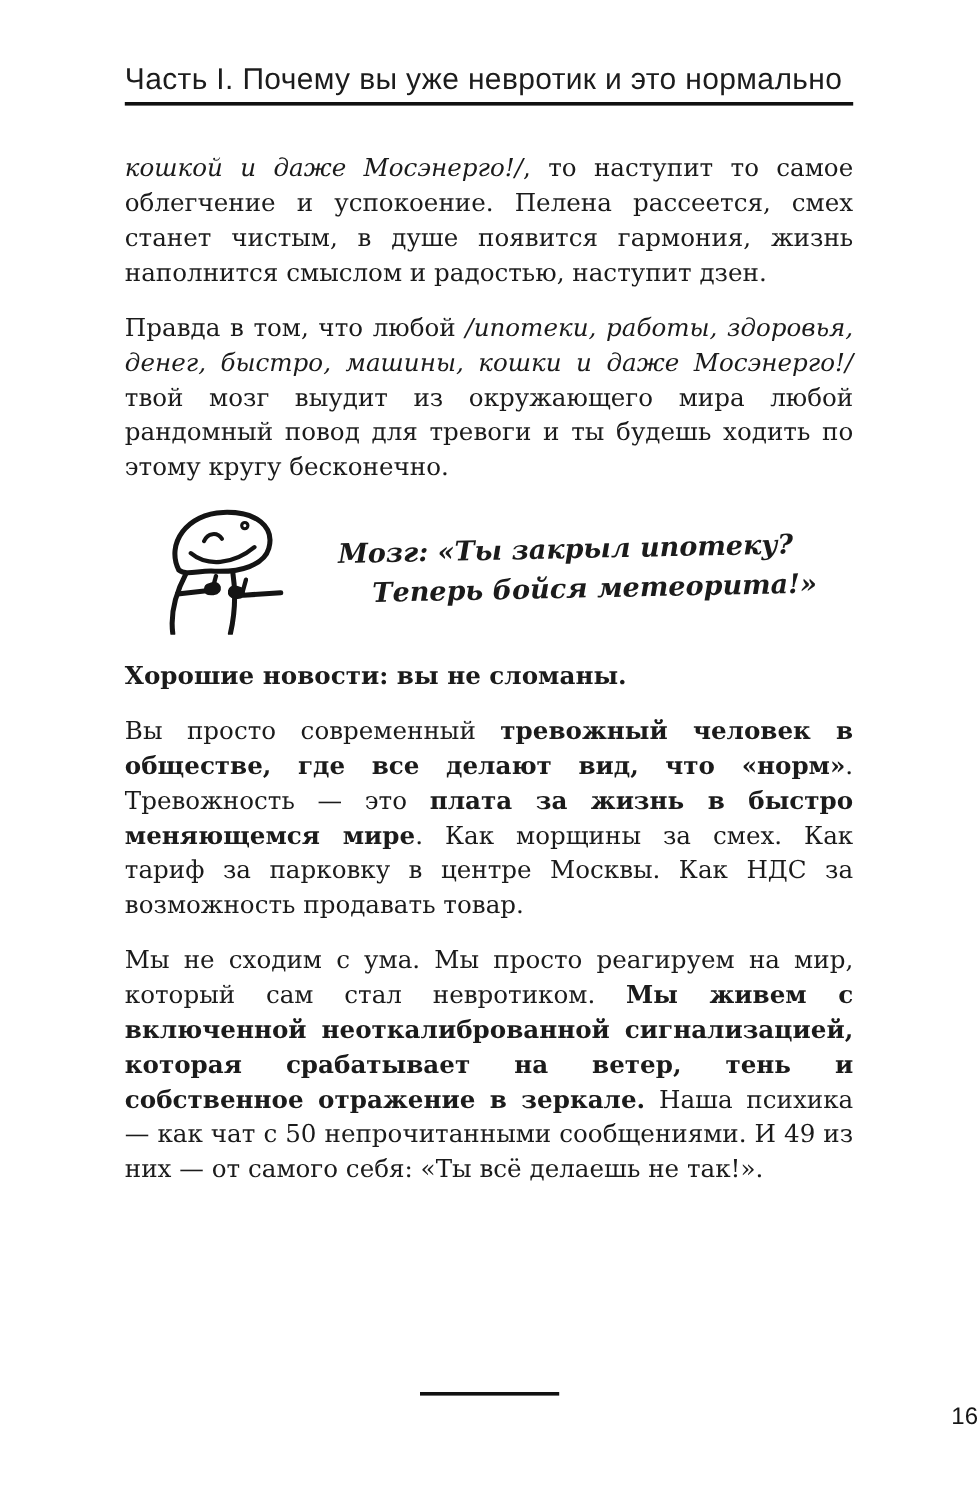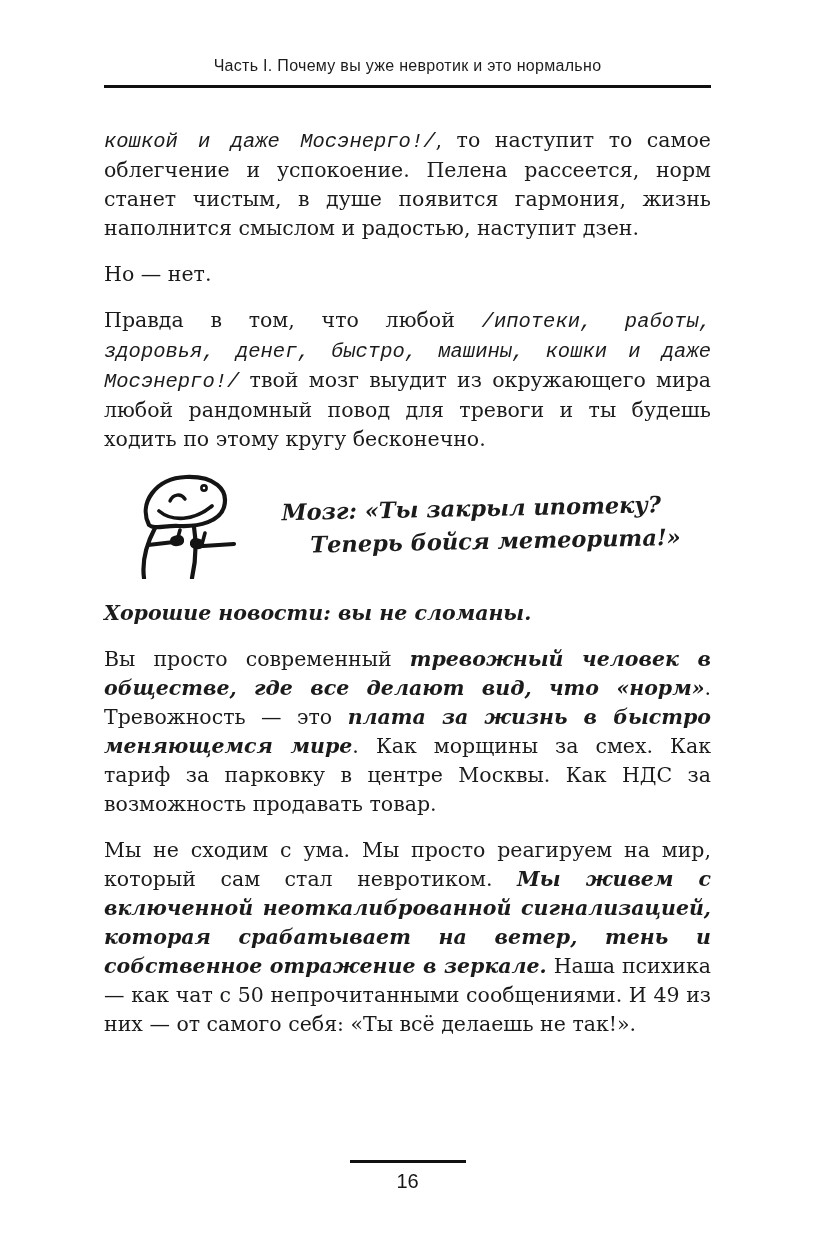--- a/index.html
+++ b/index.html
@@ -8,44 +8,43 @@
     width:815px;height:1252px;
     margin:0 auto;
     background:#ffffff;
     color:#1a1a1a;
     font-family:"DejaVu Serif",serif;
     overflow:hidden;
   }
   
   .running-head{
     margin:54px 104px 0;
-    text-align:center;
     font-family:"Liberation Sans",sans-serif;
-    font-size:16px;
+    font-size:25px;
     letter-spacing:.3px;
     color:#1c1c1c;
     line-height:24px;
   }
   .head-rule{
     margin:7px 0 0;
     position:absolute;left:104px;right:104px;
     height:3px;background:#101010;
   }
   
   .content{
     margin:48px 104px 0;
     font-size:20.5px;
     line-height:29px;
     text-align:justify;
     color:#1b1b1b;
   }
   .para{margin:0 0 17px;}
   .heading{font-weight:bold;}
-  .seg-italic{font-style:italic;font-family:Liberation Mono, monospace;}
-  .seg-bold{font-weight:bold;font-style:italic;}
+  .seg-italic{font-style:italic;}
+  .seg-bold{font-weight:bold;}
   .seg-regular{font-style:normal;font-weight:normal;}
   
   .illustration{
     display:flex;align-items:center;justify-content:center;
     gap:26px;
     margin:4px 0 20px;
     min-height:106px;
   }
   .flork{flex:0 0 auto;}
   .caption{
@@ -57,35 +56,34 @@
   }
   .caption-line2{padding-left:28px;display:block;}
   .caption-line1{display:block;}
   
   .footer{
     position:absolute;left:0;right:0;top:1160px;
     text-align:center;
     font-family:"Liberation Sans",sans-serif;
   }
   .footer-rule{width:116px;height:3px;background:#111;margin:0 auto 7px;}
-  .page-number{font-size:20px;color:#161616;line-height:22px;}
+  .page-number{font-size:20px;color:#161616;line-height:22px;text-align:right;}
 </style>
 </head>
 <body>
 
 <div class="page">
 
   <div class="running-head">Часть I. Почему вы уже невротик и это нормально</div>
   <div class="head-rule"></div>
 
   <div class="content">
 
     <div>
-        <p class="para"><span class="seg-italic">кошкой и даже Мосэнерго!/</span><span class="seg-regular">, то наступит то самое облегчение и успокоение. Пелена рассеется, норм станет чистым, в душе появится гармония, жизнь наполнится смыслом и радостью, наступит дзен.</span></p>
-        <p class="para"><span class="seg-regular">Но — нет.</span></p>
+        <p class="para"><span class="seg-italic">кошкой и даже Мосэнерго!/</span><span class="seg-regular">, то наступит то самое облегчение и успокоение. Пелена рассеется, смех станет чистым, в душе появится гармония, жизнь наполнится смыслом и радостью, наступит дзен.</span></p>
         <p class="para"><span class="seg-regular">Правда в том, что любой </span><span class="seg-italic">/ипотеки, работы, здоровья, денег, быстро, машины, кошки и даже Мосэнерго!/</span><span class="seg-regular"> твой мозг выудит из окружающего мира любой рандомный повод для тревоги и ты будешь ходить по этому кругу бесконечно.</span></p>
       </div>
 
     <div class="illustration">
       <svg class="flork" width="122" height="108" viewBox="0 0 122 108" aria-hidden="true">
         <g fill="none" stroke="#141414" stroke-width="4.2" stroke-linecap="round" stroke-linejoin="round">
 
           <path d="M15,54 C4,32 22,7 52,6 C80,5 95,18 90,36 C86,50 66,56 45,55 C32,54 21,59 15,54 Z"></path>
 
           <path d="M36,30 c3,-7 11,-8 15,-2" stroke-width="3.4"></path>

